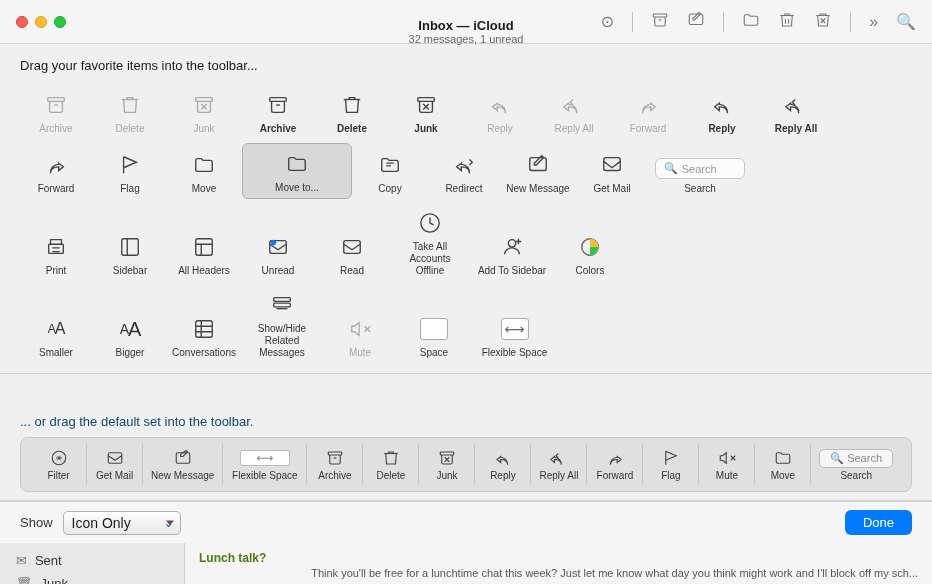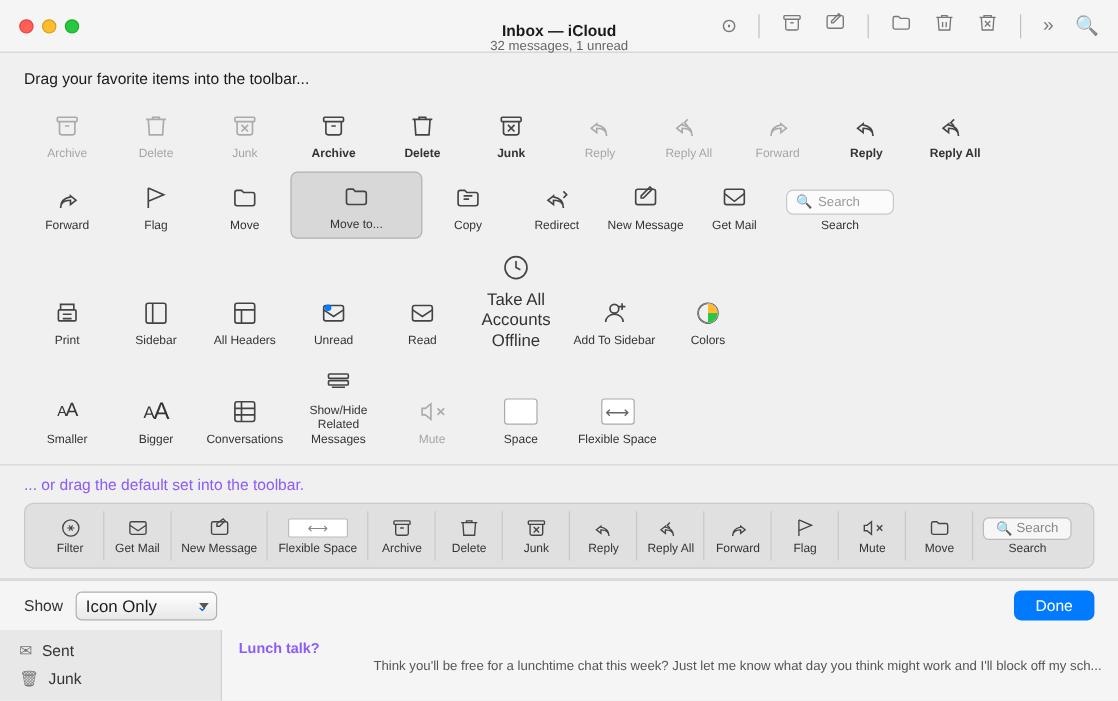--- a/index.html
+++ b/index.html
@@ -139,22 +139,23 @@
     }
 
     
     .bottom-toolbar-container {
       background: #f0f0f0;
       padding: 8px 20px;
       border-bottom: 1px solid #d0d0d0;
     }
     .drop-hint {
       font-size: 13px;
-      color: #8b5cf6;
+      color: #0c4a6e;
       margin-bottom: 8px;
+      margin-top: 32px;
     }
     .current-toolbar {
       background: #e0e0e0;
       border: 1px solid #c8c8c8;
       border-radius: 8px;
       padding: 6px 10px;
       display: flex;
       align-items: center;
       gap: 0;
     }
@@ -272,21 +273,21 @@
       color: #333;
       padding: 2px 4px;
     }
     .content-glimpse {
       flex: 1;
       padding: 8px 14px;
     }
     .email-preview-title {
       font-size: 12px;
       font-weight: 600;
-      color: #8b5cf6;
+      color: #4d7c0f;
     }
     .email-preview-body {
       font-size: 11px;
       color: #555;
       margin-top: 2px;
       text-align: right;
     }
   </style>
 </head>
 <body>
@@ -603,21 +604,21 @@
       <span class="tool-label">Read</span>
     </div>
 
     <div class="tool-item" style="width:80px">
       <div class="tool-icon">
         <svg viewBox="0 0 24 24">
             <path d="M12 2a10 10 0 100 20A10 10 0 0012 2z"></path>
             <path d="M12 6v6l4 2"></path>
           </svg>
       </div>
-      <span class="tool-label" style="white-space:normal;text-align:center;font-size:14px">Take All Accounts Offline</span>
+      <span class="tool-label" style="white-space:normal;text-align:center;font-size:10px">Take All Accounts Offline</span>
     </div>
 
     <div class="tool-item" style="width:80px">
       <div class="tool-icon">
         <svg viewBox="0 0 24 24">
             <circle cx="12" cy="8" r="4"></circle>
             <path d="M4 20c0-4 3.6-7 8-7s8 3 8 7"></path>
             <path d="M19 3v6M16 6h6"></path>
           </svg>
       </div>

